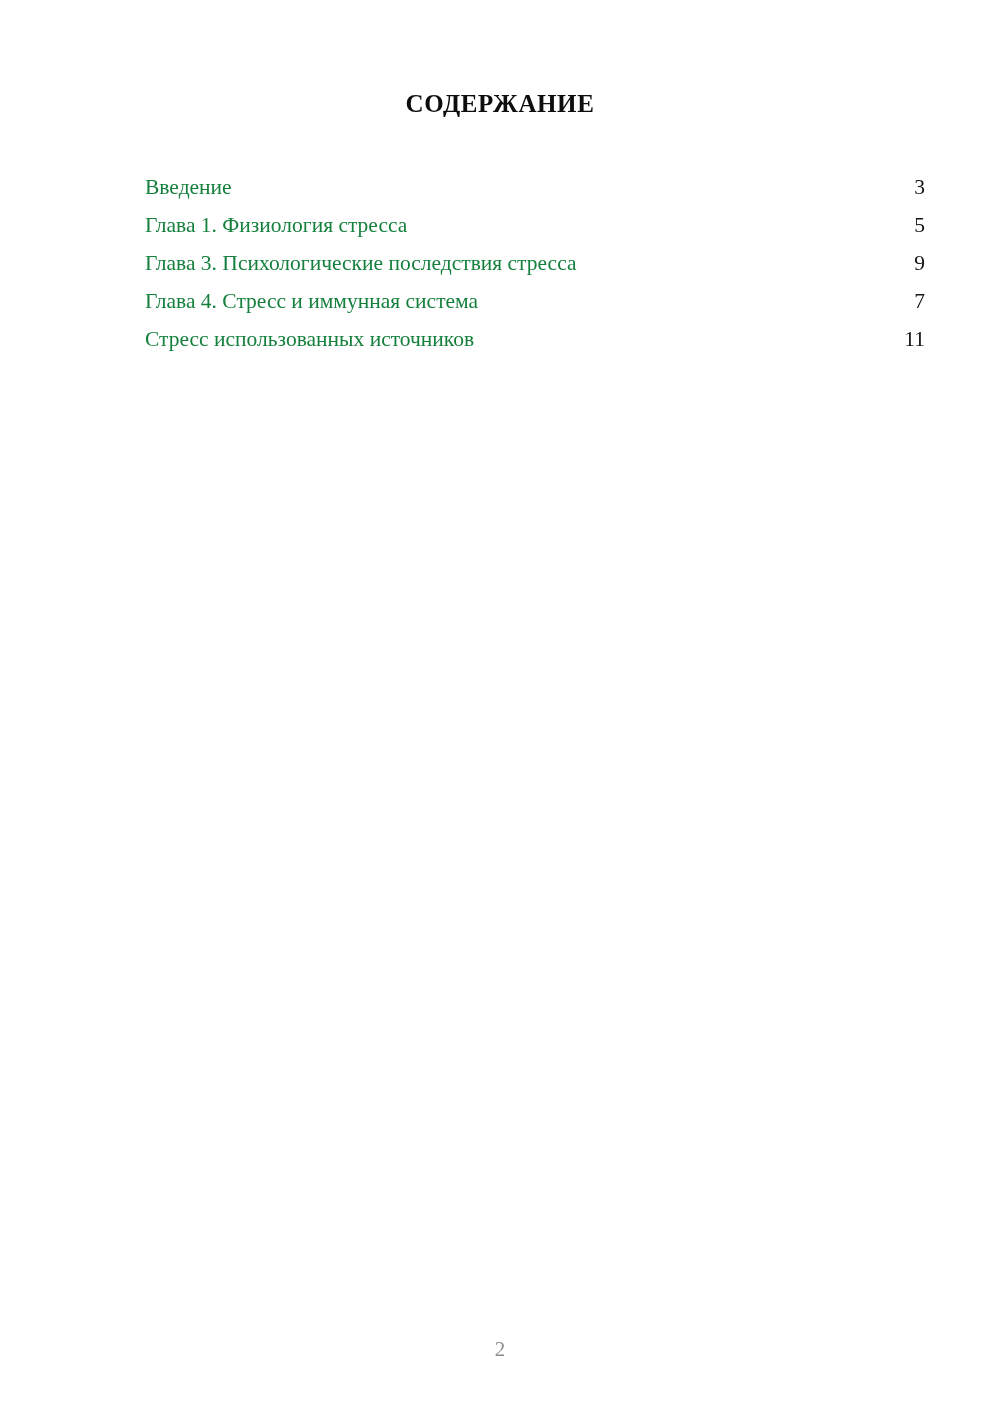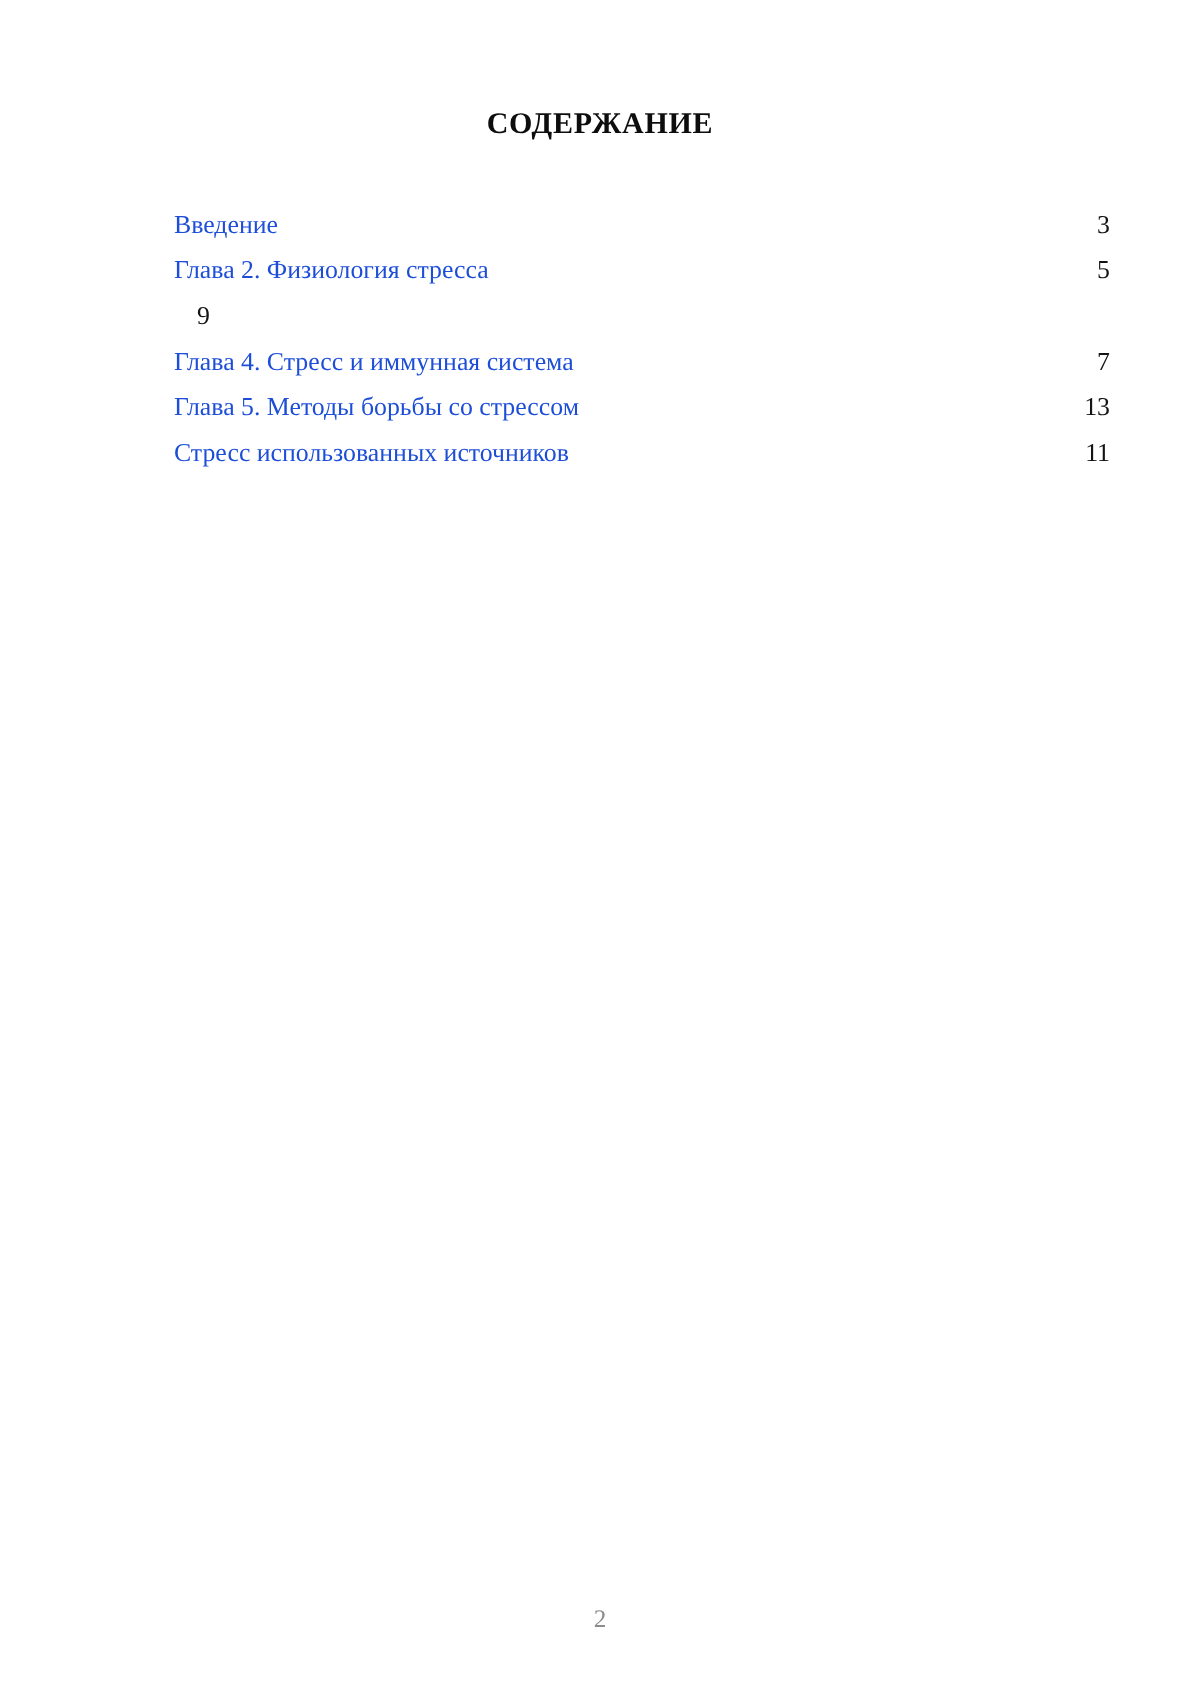--- a/index.html
+++ b/index.html
@@ -45,21 +45,21 @@
   .toc-row {
     display: flex;
     align-items: baseline;
     justify-content: space-between;
     height: 38px;
     line-height: 38px;
   }
 
   .toc-entry-label {
     font-size: 21.5px;
-    color: #1d4ed8;
+    color: #15803d;
     white-space: nowrap;
     font-family: "Liberation Serif", "DejaVu Serif", serif;
   }
 
   .toc-entry-page {
     font-size: 21.5px;
     color: #141414;
     text-align: right;
     min-width: 30px;
     font-family: "Liberation Serif", "DejaVu Serif", serif;
@@ -87,38 +87,35 @@
   <div class="toc-title">СОДЕРЖАНИЕ</div>
 
   <div class="toc-list">
 
     <div class="toc-row">
       <span class="toc-entry-label">Введение</span>
       <span class="toc-entry-page">3</span>
     </div>
 
     <div class="toc-row">
-      <span class="toc-entry-label">Глава 2. Физиология стресса</span>
+      <span class="toc-entry-label">Глава 1. Физиология стресса</span>
       <span class="toc-entry-page">5</span>
     </div>
 
 
     <div class="toc-row">
+      <span class="toc-entry-label">Глава 3. Психологические последствия стресса</span>
       <span class="toc-entry-page">9</span>
     </div>
 
     <div class="toc-row">
       <span class="toc-entry-label">Глава 4. Стресс и иммунная система</span>
       <span class="toc-entry-page">7</span>
     </div>
 
-    <div class="toc-row">
-      <span class="toc-entry-label">Глава 5. Методы борьбы со стрессом</span>
-      <span class="toc-entry-page">13</span>
-    </div>
 
 
     <div class="toc-row">
       <span class="toc-entry-label">Стресс использованных источников</span>
       <span class="toc-entry-page">11</span>
     </div>
 
   </div>
 
   <div class="page-footer">

